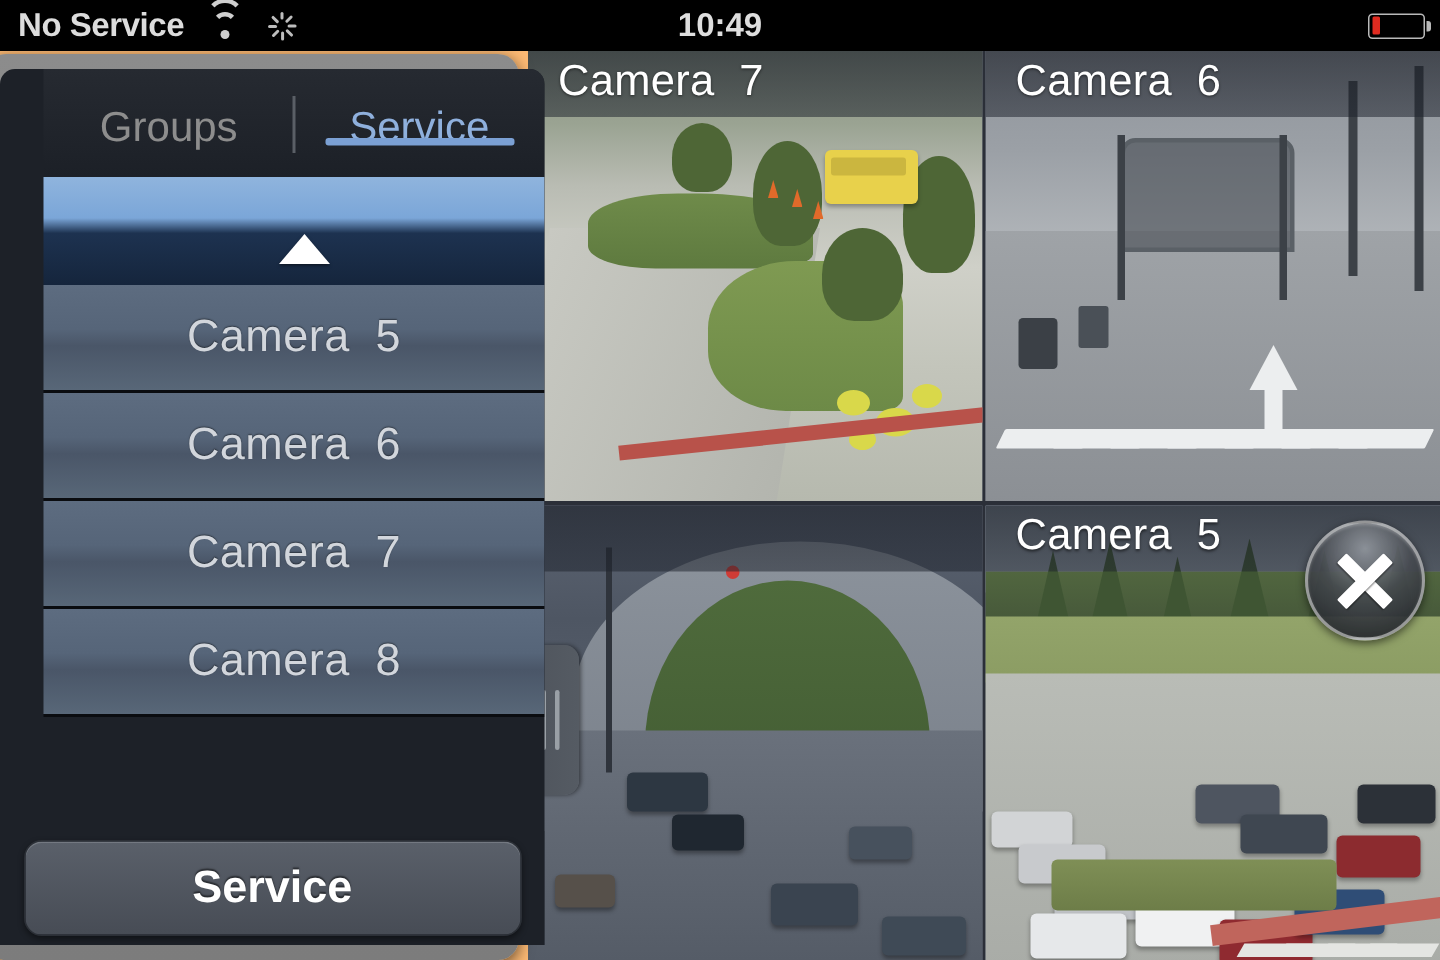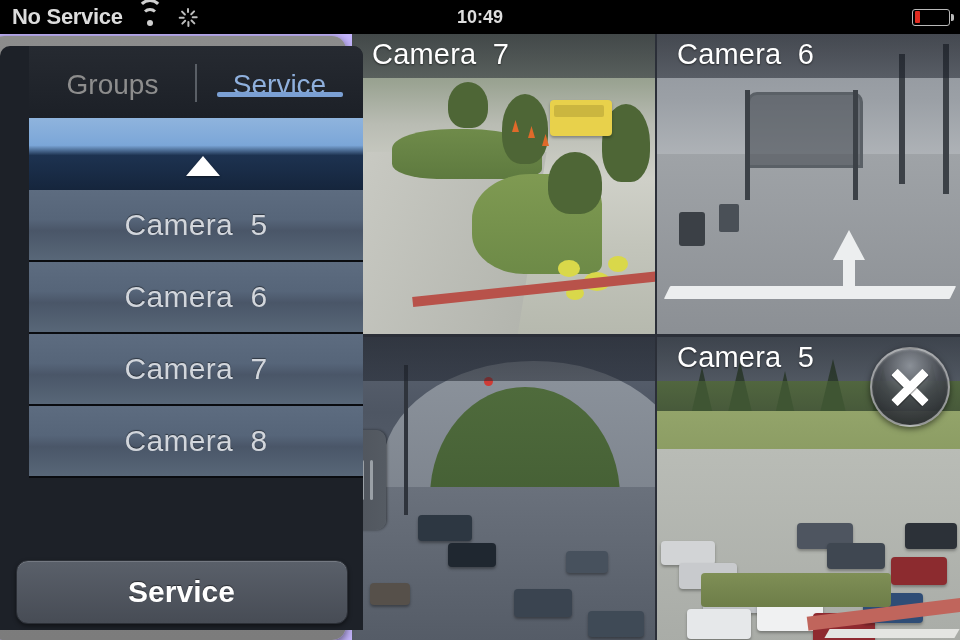--- a/index.html
+++ b/index.html
@@ -1,21 +1,21 @@
 <!DOCTYPE html>
 <html><head>
 <meta charset="utf-8">
 <style>
   html,body{margin:0;padding:0;background:#000;}
   body{
     width:960px;height:640px;overflow:hidden;position:relative;
     font-family:"Liberation Sans","DejaVu Sans",sans-serif;
     -webkit-font-smoothing:antialiased;
   }
-  .app{position:absolute;inset:0;background:#c4b5fd;text-decoration:underline;}
+  .app{position:absolute;inset:0;background:#fdba74;text-decoration:underline;}
 
   
   .statusbar{
     position:absolute;left:0;top:0;width:960px;height:34px;
     background:#000;color:#d8d8d8;
     display:flex;align-items:center;
   }
   .sb-left{display:flex;align-items:center;gap:14px;padding-left:12px;}
   .sb-carrier{font-size:22px;font-weight:bold;letter-spacing:-0.3px;color:#dcdcdc;}
   .wifi-icon{width:26px;height:20px;position:relative;display:inline-block;}
@@ -32,21 +32,21 @@
   }
   .spin-icon{width:22px;height:22px;position:relative;display:inline-block;}
   .spin-icon b{
     position:absolute;left:50%;top:50%;width:2.4px;height:5.5px;
     background:#bdbdbd;border-radius:1px;
     transform-origin:50% 9.5px;margin-left:-1.2px;margin-top:-9.5px;
   }
   .sb-center{
     position:absolute;left:0;right:0;top:0;height:34px;
     display:flex;align-items:center;justify-content:center;
-    font-size:18px;font-weight:bold;color:#dedede;letter-spacing:0px;
+    font-size:22px;font-weight:bold;color:#dedede;letter-spacing:0px;
   }
   .sb-right{position:absolute;right:10px;top:0;height:34px;display:flex;align-items:center;}
   .battery{
     width:38px;height:17px;border:1.6px solid #b9b9b9;border-radius:3px;
     position:relative;box-sizing:border-box;background:#000;
   }
   .battery:after{
     content:"";position:absolute;right:-4.5px;top:4px;width:3px;height:7px;
     background:#b9b9b9;border-radius:0 2px 2px 0;
   }

